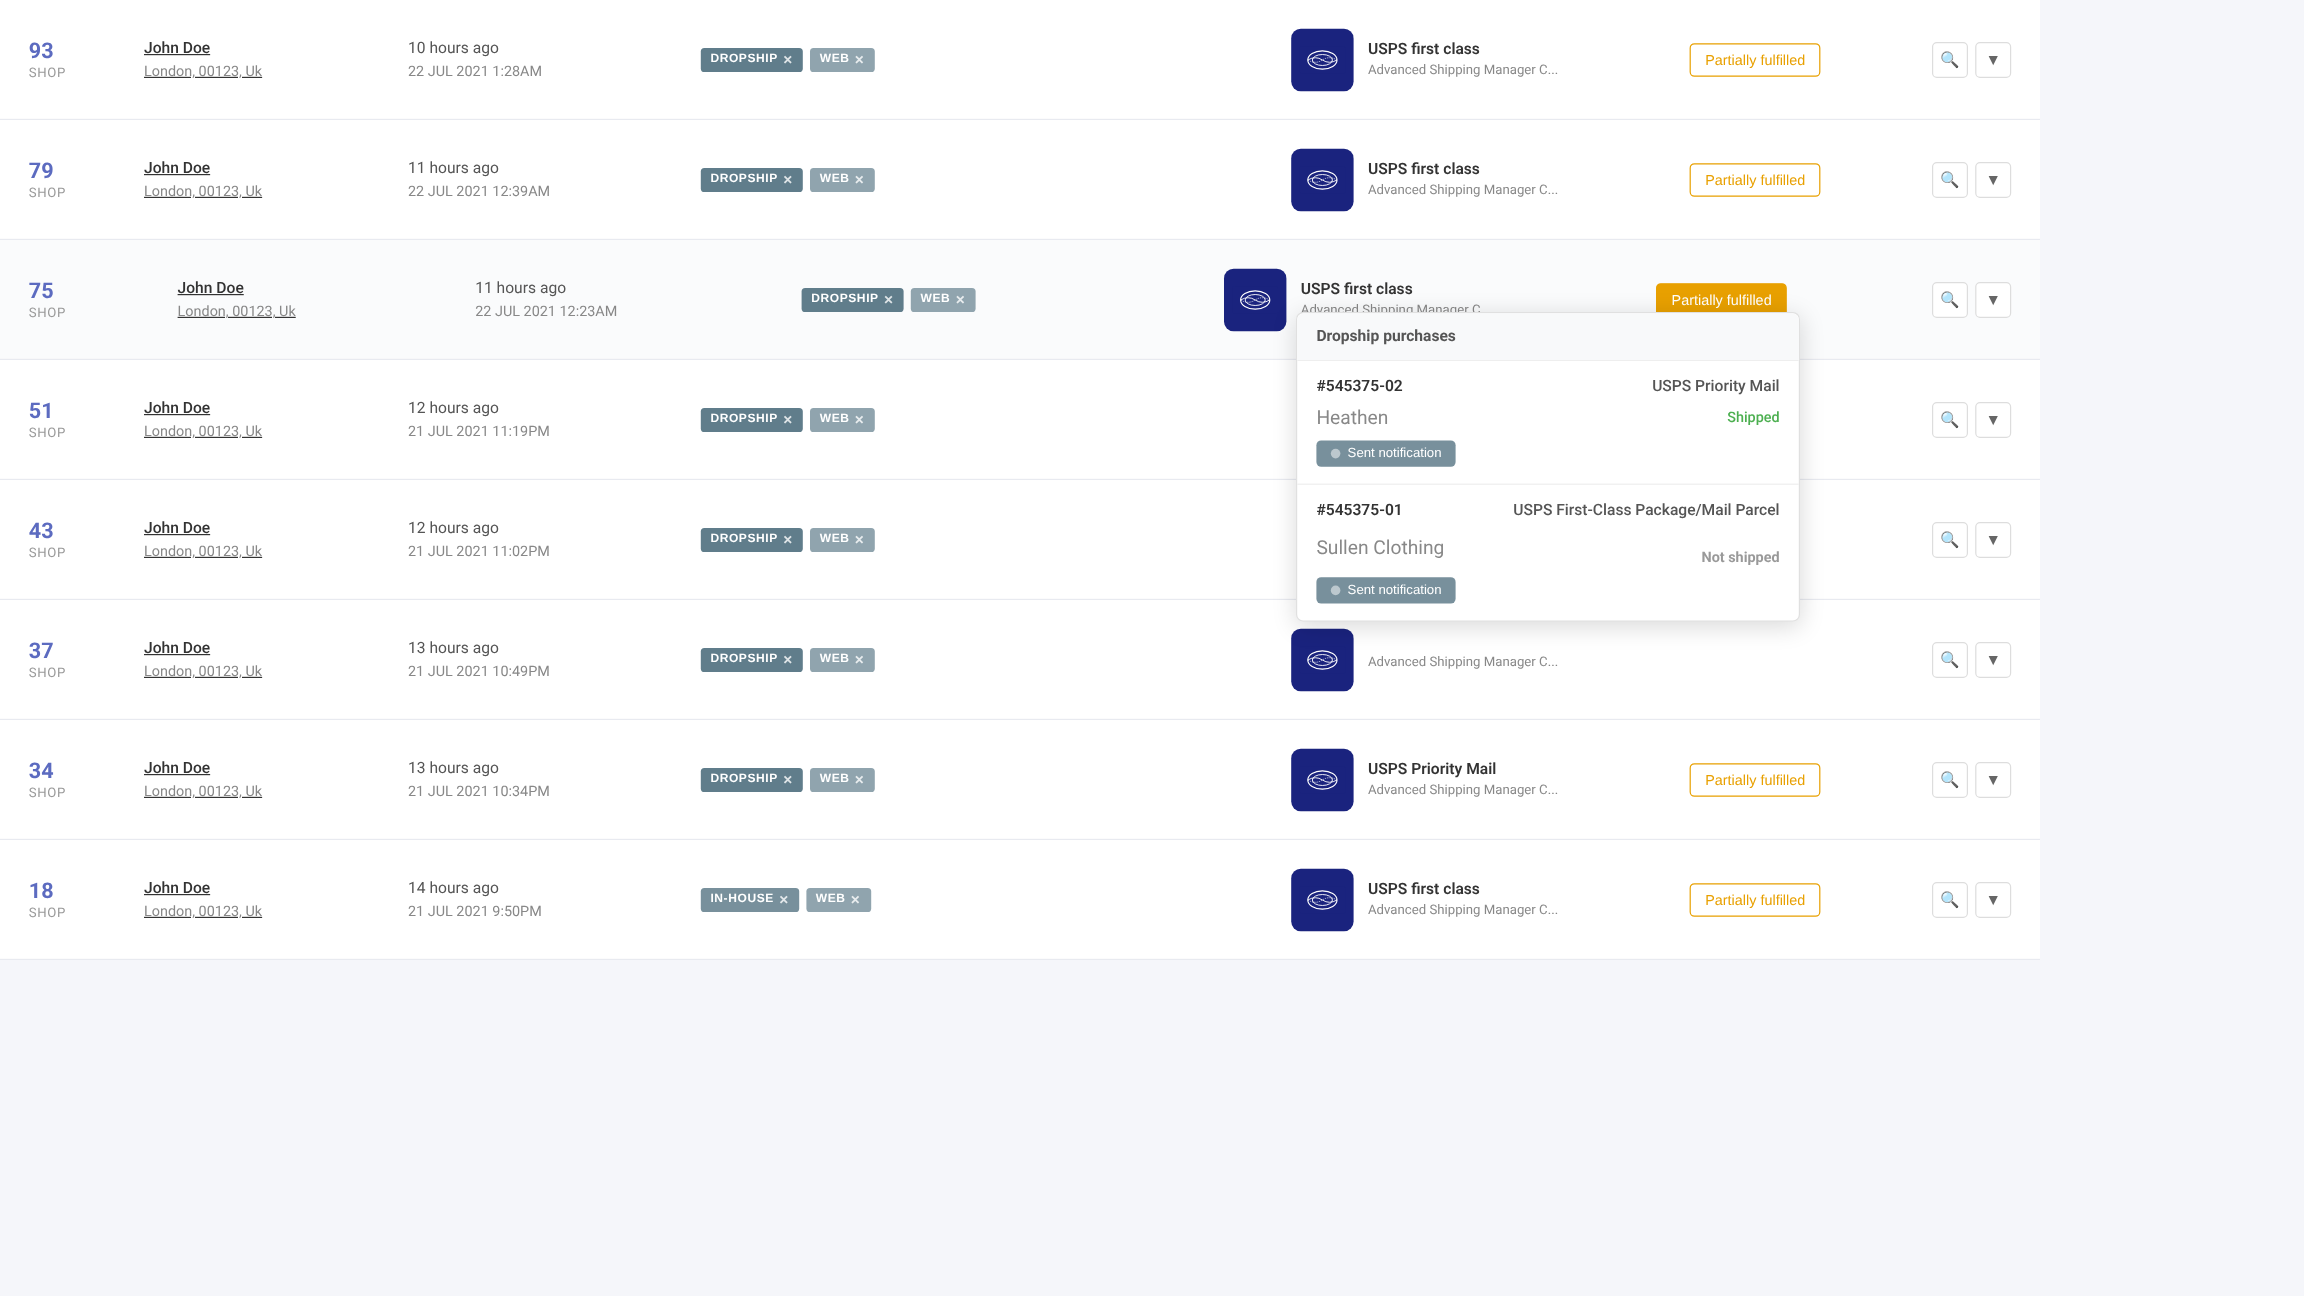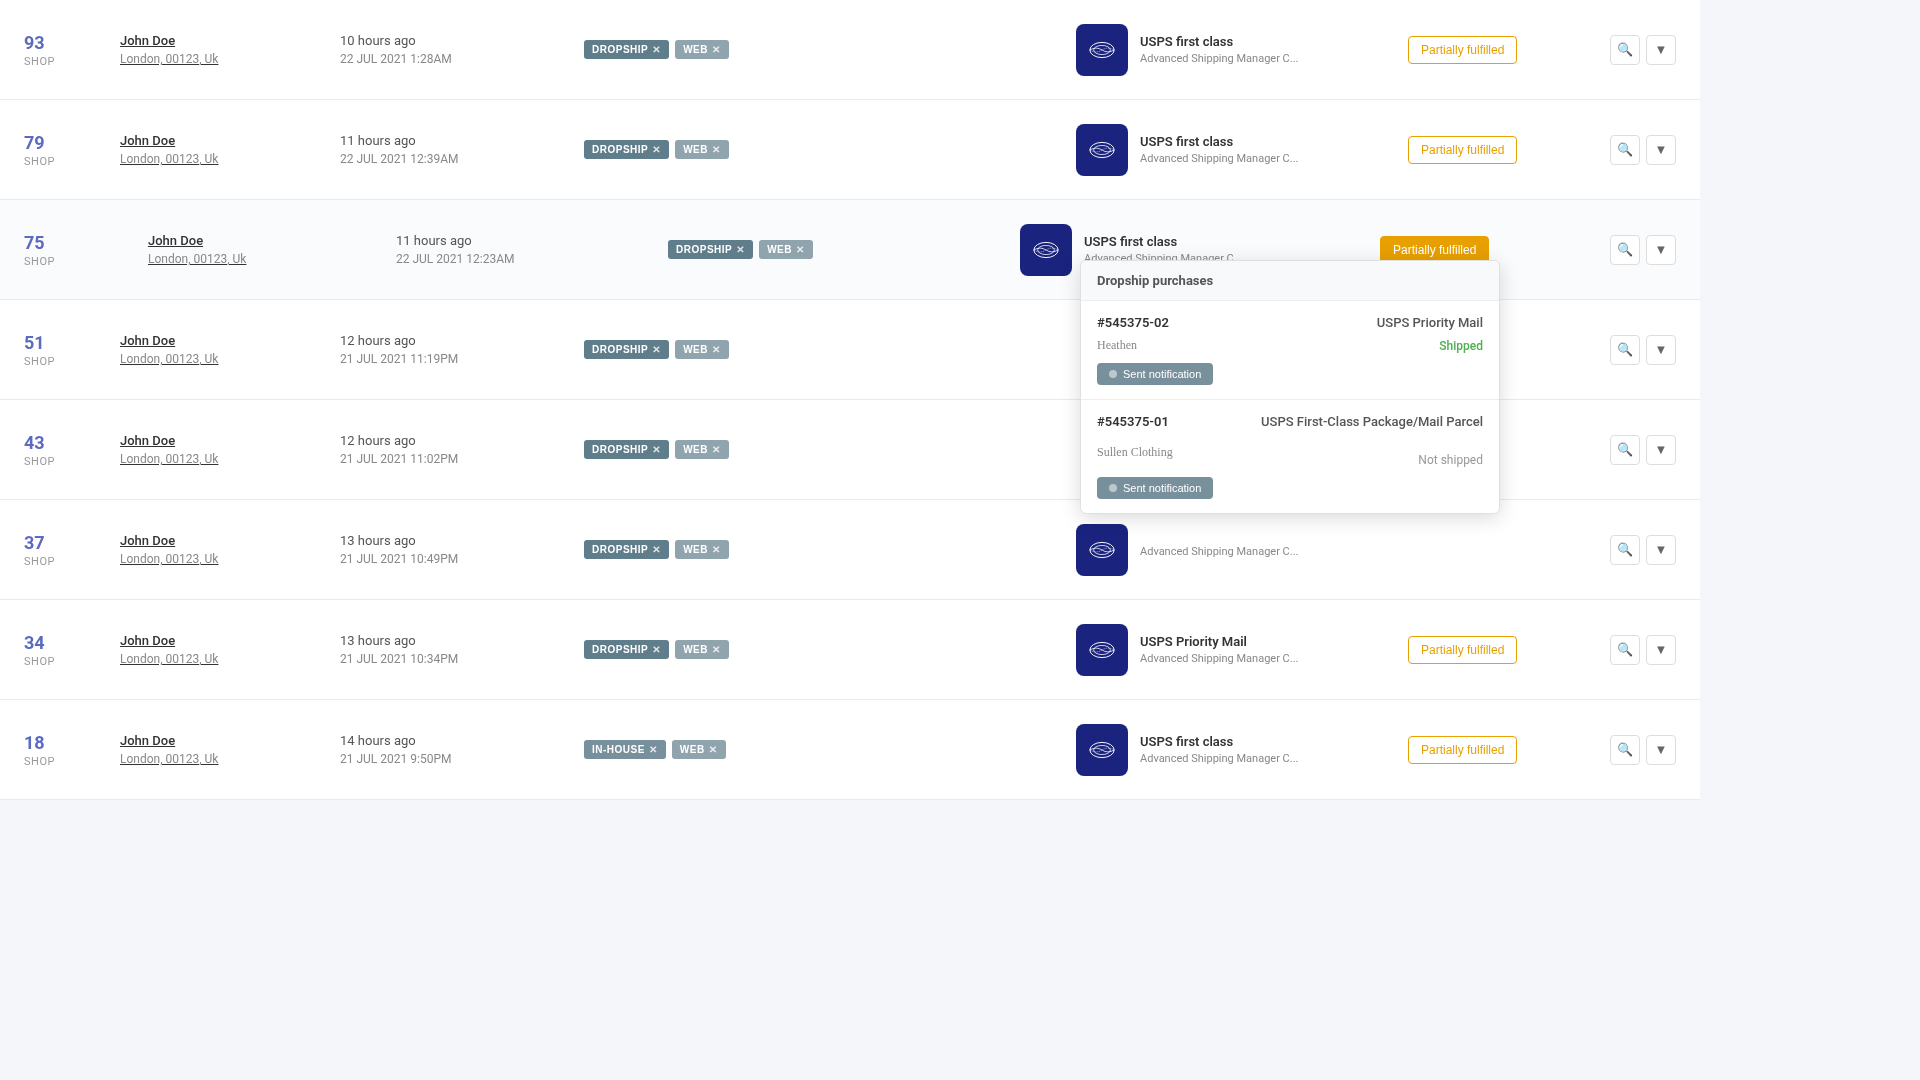--- a/index.html
+++ b/index.html
@@ -236,33 +236,32 @@
       color: #555;
       font-weight: 500;
     }
     .purchase-details {
       display: flex;
       justify-content: space-between;
       align-items: center;
       margin-bottom: 10px;
     }
     .purchase-vendor {
-      font-size: 12px;
+      font-size: 16px;
       color: #888;
-      font-family: Liberation Serif, serif;
     }
     .purchase-status-shipped {
       font-size: 12px;
       color: #4caf50;
       font-weight: 500;
     }
     .purchase-status-notshipped {
       font-size: 12px;
       color: #999;
-      font-weight: 400;
+      font-weight: 700;
       margin-top: 16px;
     }
     .notif-btn {
       display: inline-flex;
       align-items: center;
       gap: 6px;
       padding: 5px 12px;
       background: #78909c;
       border: none;
       border-radius: 4px;

